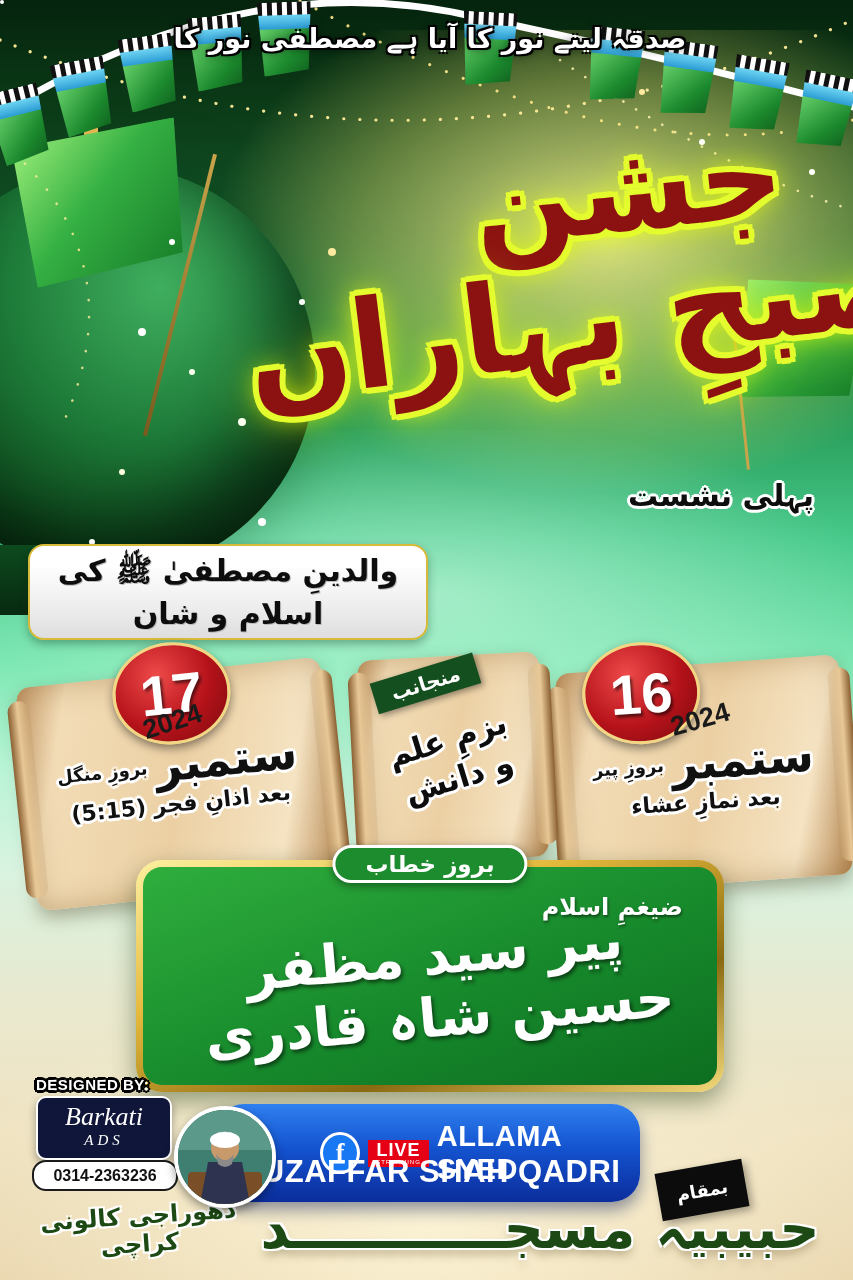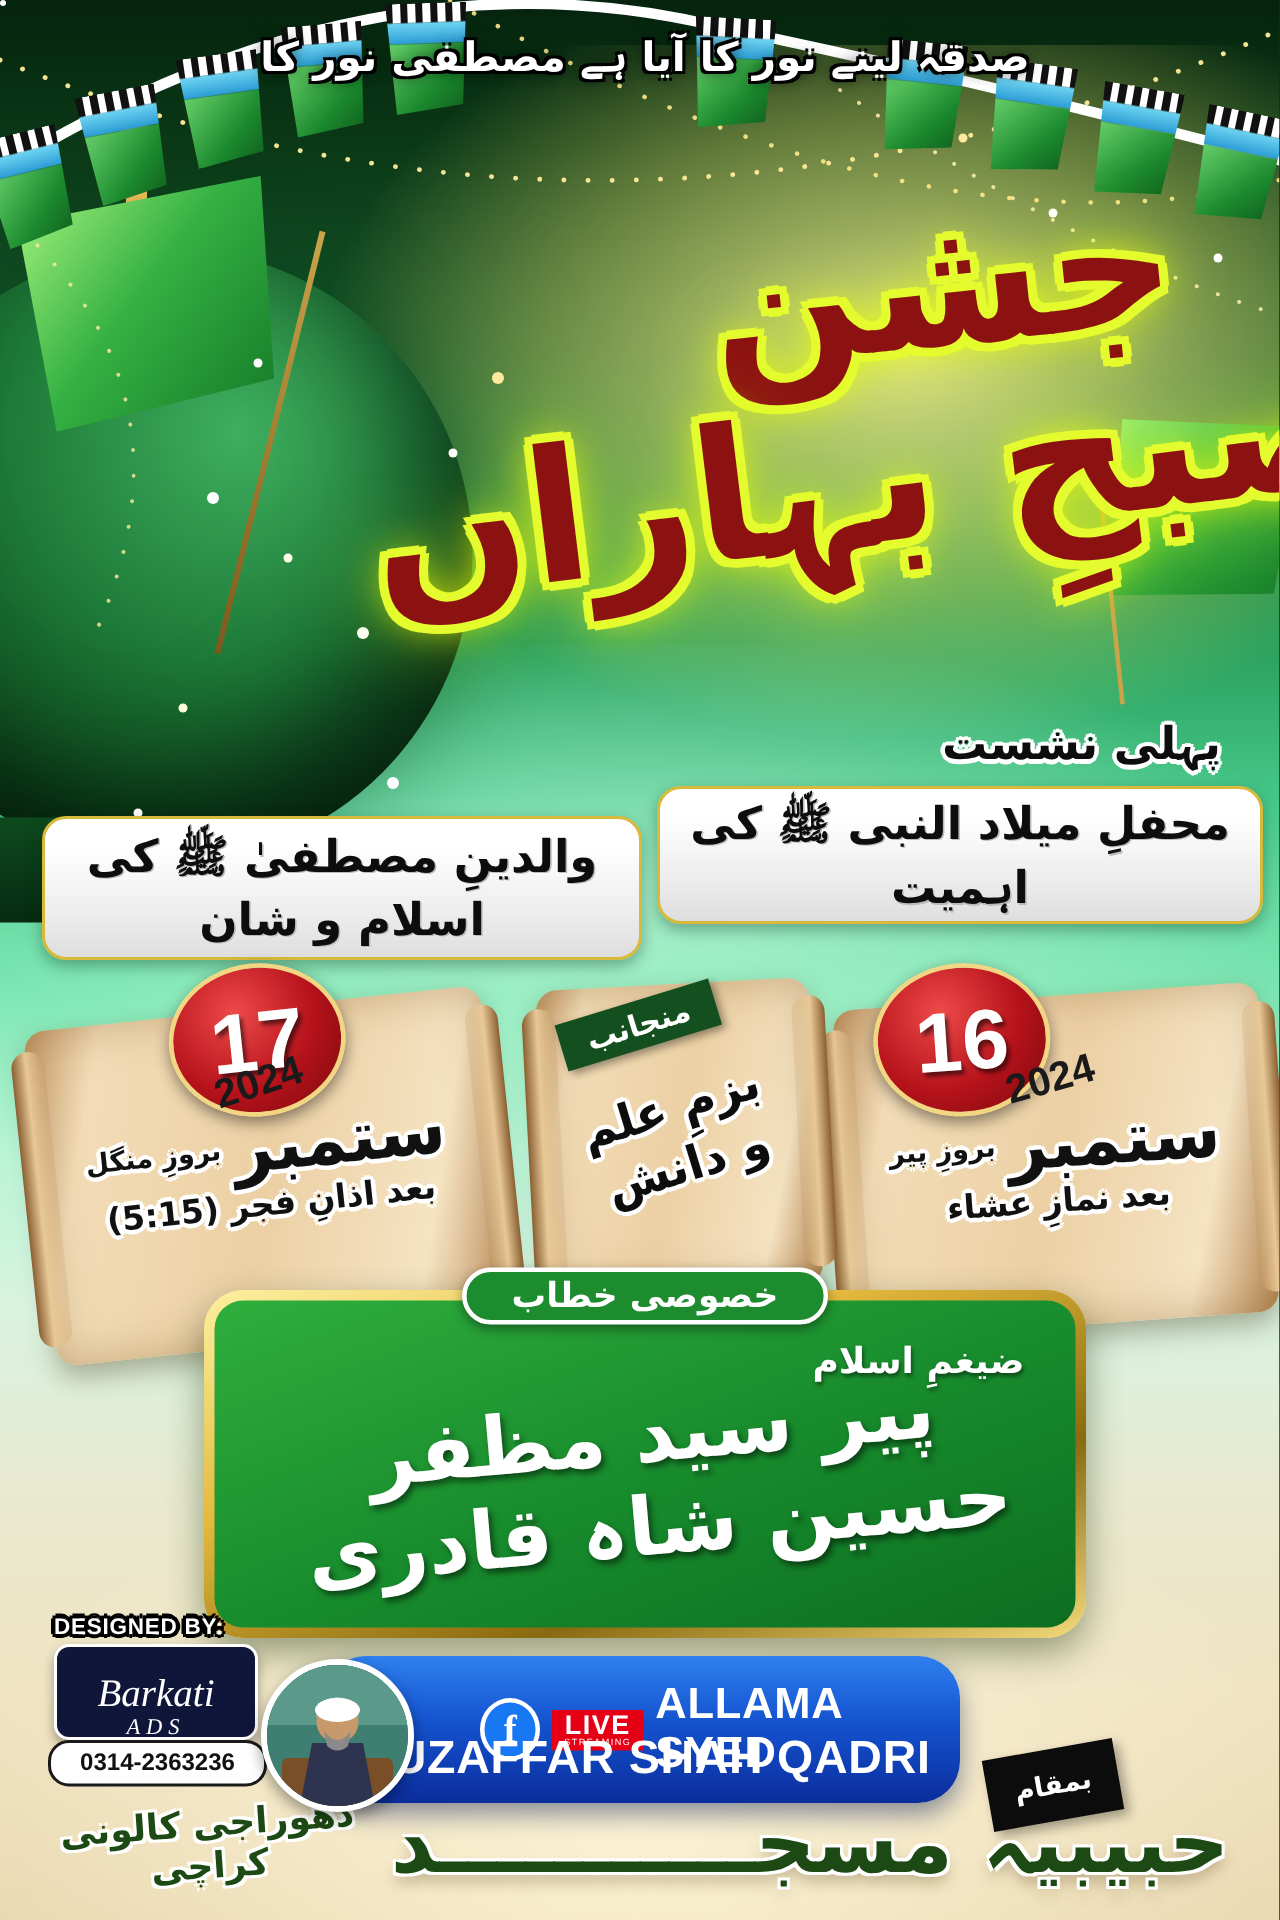--- a/index.html
+++ b/index.html
@@ -127,21 +127,21 @@
   .honorific{position:absolute;right:34px;top:26px;color:#fff;font-size:24px;font-weight:bold;
     text-shadow:1px 2px 3px rgba(0,0,0,.5);}
   .speaker{position:absolute;left:20px;top:58px;width:548px;text-align:center;color:#fff;
     font-size:54px;font-weight:bold;line-height:1.15;transform:rotate(-5deg);
     text-shadow:2px 3px 4px rgba(0,0,0,.5);}
 
   
   .des-label{left:36px;top:1076px;font-size:15px;font-weight:bold;color:#fff;letter-spacing:.5px;}
   .des-box{left:36px;top:1096px;width:132px;height:60px;border-radius:10px;background:#10163a;
     border:2px solid #fff;box-shadow:0 4px 8px rgba(0,0,0,.35);text-align:center;color:#fff;}
-  .des-brand{font-family:"Liberation Serif",serif;font-style:italic;font-size:26px;line-height:1.15;margin-top:16px;}
+  .des-brand{font-family:"Liberation Serif",serif;font-style:italic;font-size:26px;line-height:1.15;margin-top:4px;}
   .des-suffix{font-family:"Liberation Serif",serif;font-style:italic;font-size:15px;letter-spacing:4px;}
   .des-phone{left:32px;top:1160px;width:142px;height:27px;border-radius:14px;background:#fff;
     border:2px solid #1a1a1a;display:flex;align-items:center;justify-content:center;
     font-size:16px;font-weight:bold;color:#111;}
 
   .live-pill{left:216px;top:1104px;width:424px;height:98px;border-radius:28px;
     background:linear-gradient(180deg,#2f80f0,#1453cf 45%,#0b2d9c);
     box-shadow:0 8px 16px rgba(10,30,90,.45);}
   .live-row1{position:absolute;left:104px;top:16px;display:flex;align-items:center;gap:8px;}
   .fb-circle{width:36px;height:36px;border-radius:50%;background:#1877f2;border:3px solid #fff;
@@ -249,23 +249,20 @@
   </div>
 
   <div class="abs couplet ur">
     <div class="ln">صدقہ لینے نور کا آیا ہے مصطفی نور کا</div>
   </div>
 
   <div class="abs title-word title-1 ur">جشن</div>
   <div class="abs title-word title-2 ur">صبحِ بہاراں</div>
 
   <div class="abs sess-head head-1 ur o-white">پہلی نشست</div>
-  <div class="abs sess-box box-1">
-    <div class="sess-topic ur">محفلِ میلاد النبی ﷺ کی اہمیت</div>
-  </div>
 
   <div class="abs sess-box box-2">
     <div class="sess-topic ur">والدینِ مصطفیٰ ﷺ کی اسلام و شان</div>
   </div>
 
   <div class="abs scroll scroll-R">
     <div class="date-oval oval-R">
       <span class="date-num">16</span>
     </div>
     <div class="sR-in">
@@ -295,21 +292,21 @@
   <div class="abs scroll scroll-M">
     <div class="muj-label ur">منجانب</div>
     <div class="muj-name ur">
       <span class="o-white">بزمِ علم</span>
       <span class="o-white">و دانش</span>
     </div>
   </div>
 
   <div class="abs panel-out">
     <div class="panel-in">
-      <div class="badge-pill ur">خصوصی خطاب</div>
+      <div class="badge-pill ur">بروز خطاب</div>
       <div class="honorific ur">ضیغمِ اسلام</div>
       <div class="speaker ur">پیر سید مظفر حسین شاہ قادری</div>
     </div>
   </div>
 
   <div class="abs des-label o-black">DESIGNED BY:</div>
   <div class="abs des-box">
     <div class="des-brand">Barkati</div>
     <div class="des-suffix">ADS</div>
   </div>

